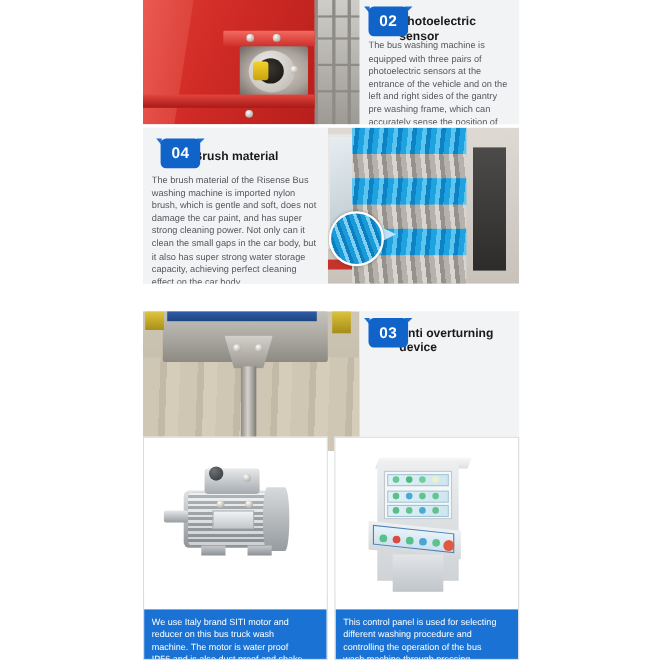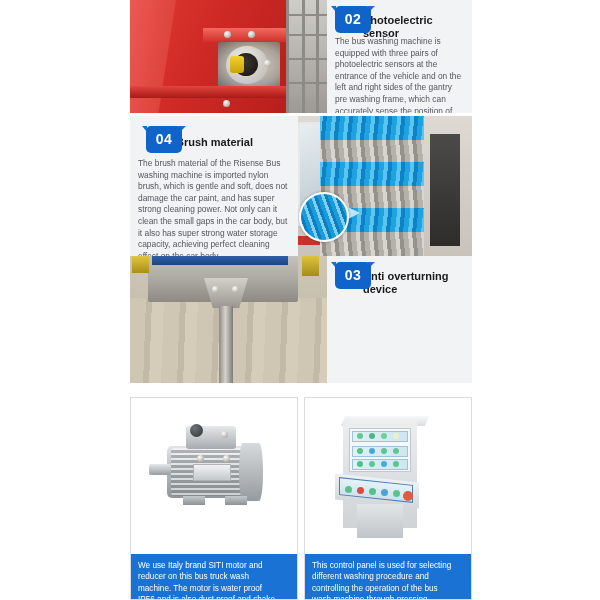--- a/index.html
+++ b/index.html
@@ -25,21 +25,21 @@
 
   
   .feature-row {
     position: absolute;
     display: flex;
     left: 0;
     width: 342px;
   }
   .feature-row.r1 { top: 0;   height: 113px; }
   .feature-row.r2 { top: 116px; height: 142px; }
-  .feature-row.r3 { top: 256px; height: 127px; justify-content: center; }
+  .feature-row.r3 { top: 283px; height: 127px; justify-content: center; }
 
   .photo-cell { position: relative; overflow: hidden; }
   .text-cell  { position: relative; background: #f2f3f5; overflow: hidden; }
 
   
   .r1 .photo-cell { width: 197px; height: 113px; }
   .r1 .text-cell  { width: 145px; height: 113px; }
   
   .r2 .text-cell  { width: 168px; height: 142px; }
   .r2 .photo-cell { width: 174px; height: 142px; }

